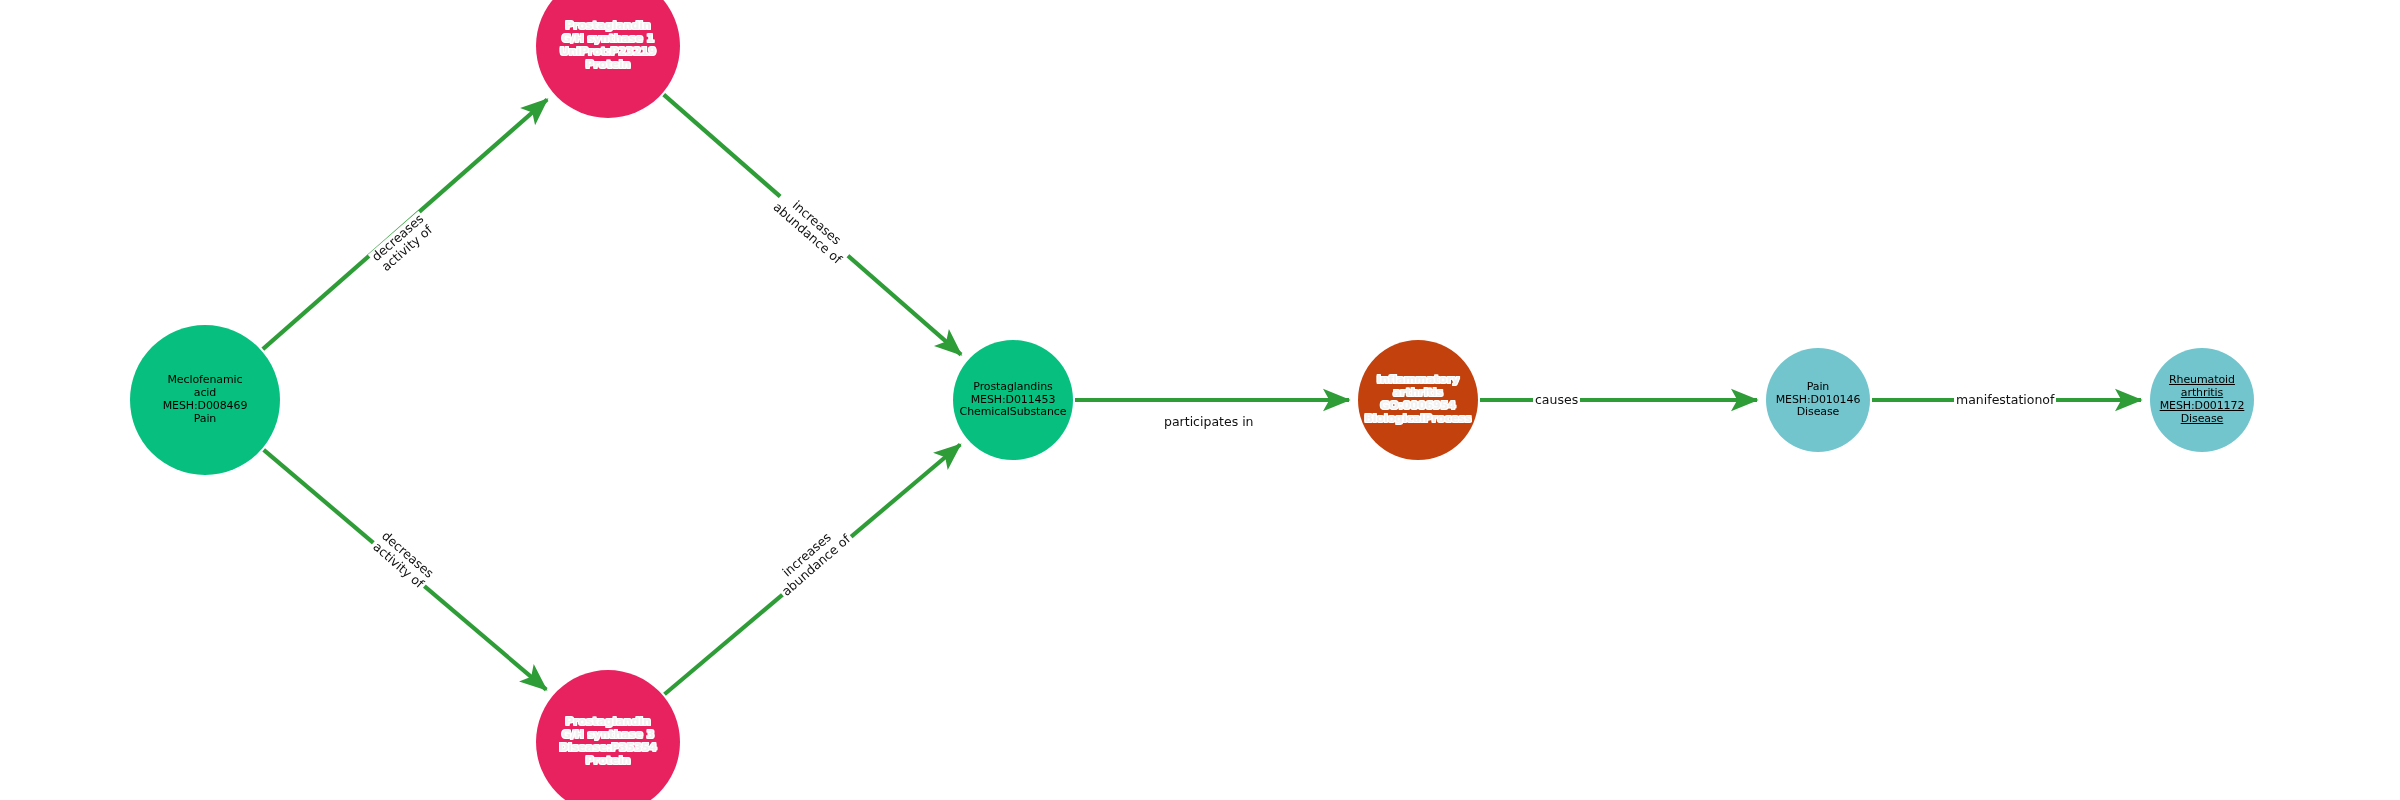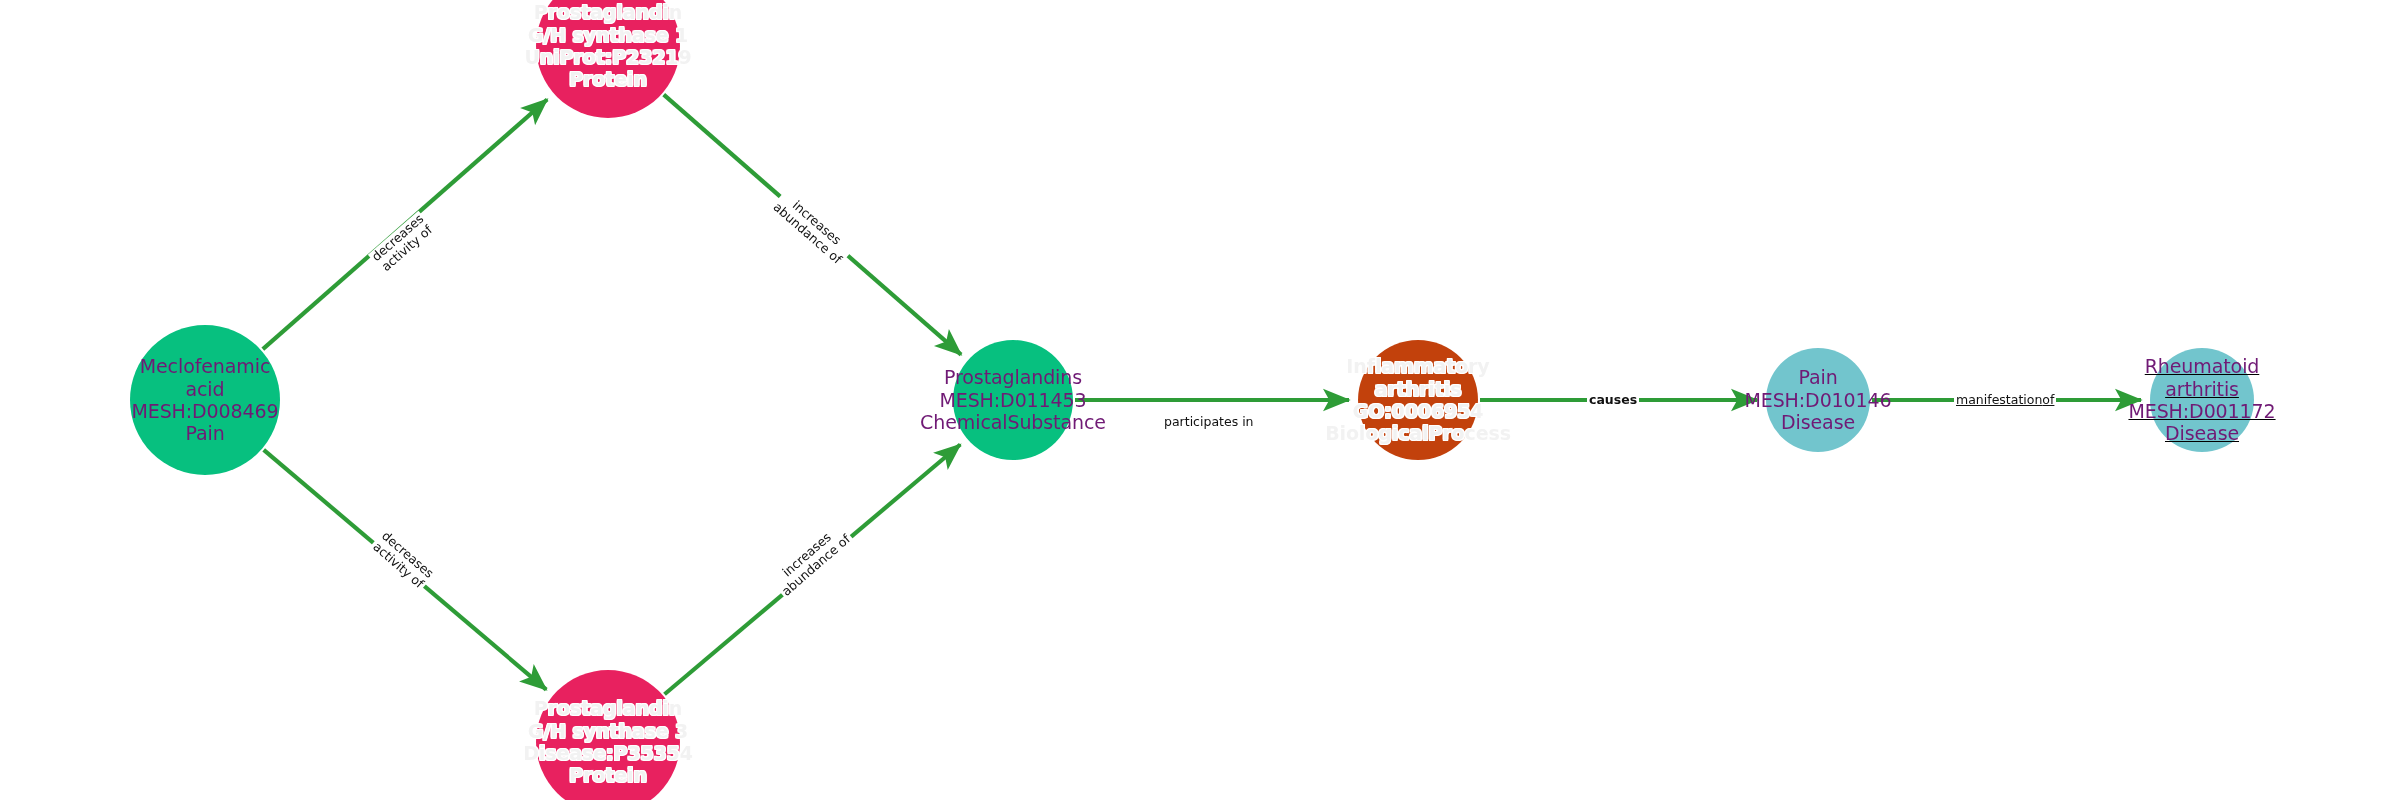--- a/index.html
+++ b/index.html
@@ -31,42 +31,42 @@
     border-radius: 50%;
     display: flex;
     align-items: center;
     justify-content: center;
     box-sizing: border-box;
   }
   .node-label {
     text-align: center;
     line-height: 1.18;
     white-space: nowrap;
-    font-size: 19px;
+    font-size: 11px;
     letter-spacing: -0.1px;
   }
   .node-label .ln { display: block; }
 
   
   .node.dark .node-label {
     color: #f2f2f2;
     -webkit-text-stroke: 0px;
     text-shadow:
       -1.1px -1.1px 0 #ffffff,
        1.1px -1.1px 0 #ffffff,
       -1.1px  1.1px 0 #ffffff,
        1.1px  1.1px 0 #ffffff,
       -1.1px  0px  0 #ffffff,
        1.1px  0px  0 #ffffff,
        0px   -1.1px 0 #ffffff,
        0px    1.1px 0 #ffffff;
     font-weight: 600;
   }
   .node.light .node-label {
-    color: #701a75;
+    color: #000000;
     font-weight: 400;
   }
 
   .edge-label {
     position: absolute;
     color: #111111;
     font-size: 12.5px;
     line-height: 1.15;
     text-align: center;
     white-space: nowrap;
@@ -165,17 +165,17 @@
       </div>
       <div class="edge-label rot" style="left: 368.5px; top: 545.5px; transform: rotate(41deg);">
         <span class="ln">decreases</span>
         <span class="ln">activity of</span>
       </div>
       <div class="edge-label rot" style="left: 767px; top: 545.5px; transform: rotate(-41deg);">
         <span class="ln">increases</span>
         <span class="ln">abundance of</span>
       </div>
       <div class="edge-label plain" style="left: 1162px; top: 393px; margin-top: 22px;"><span class="ln">participates in</span></div>
-      <div class="edge-label plain" style="left: 1587px; top: 393px; font-weight: bold;"><span class="ln">causes</span></div>
-      <div class="edge-label plain" style="left: 1954px; top: 393px; text-decoration: underline;"><span class="ln">manifestation</span><span class="ln">of</span></div>
+      <div class="edge-label plain" style="left: 1533px; top: 393px;"><span class="ln">causes</span></div>
+      <div class="edge-label plain" style="left: 1954px; top: 393px;"><span class="ln">manifestation</span><span class="ln">of</span></div>
     </div>
 
 </div>
 
 </body></html>

